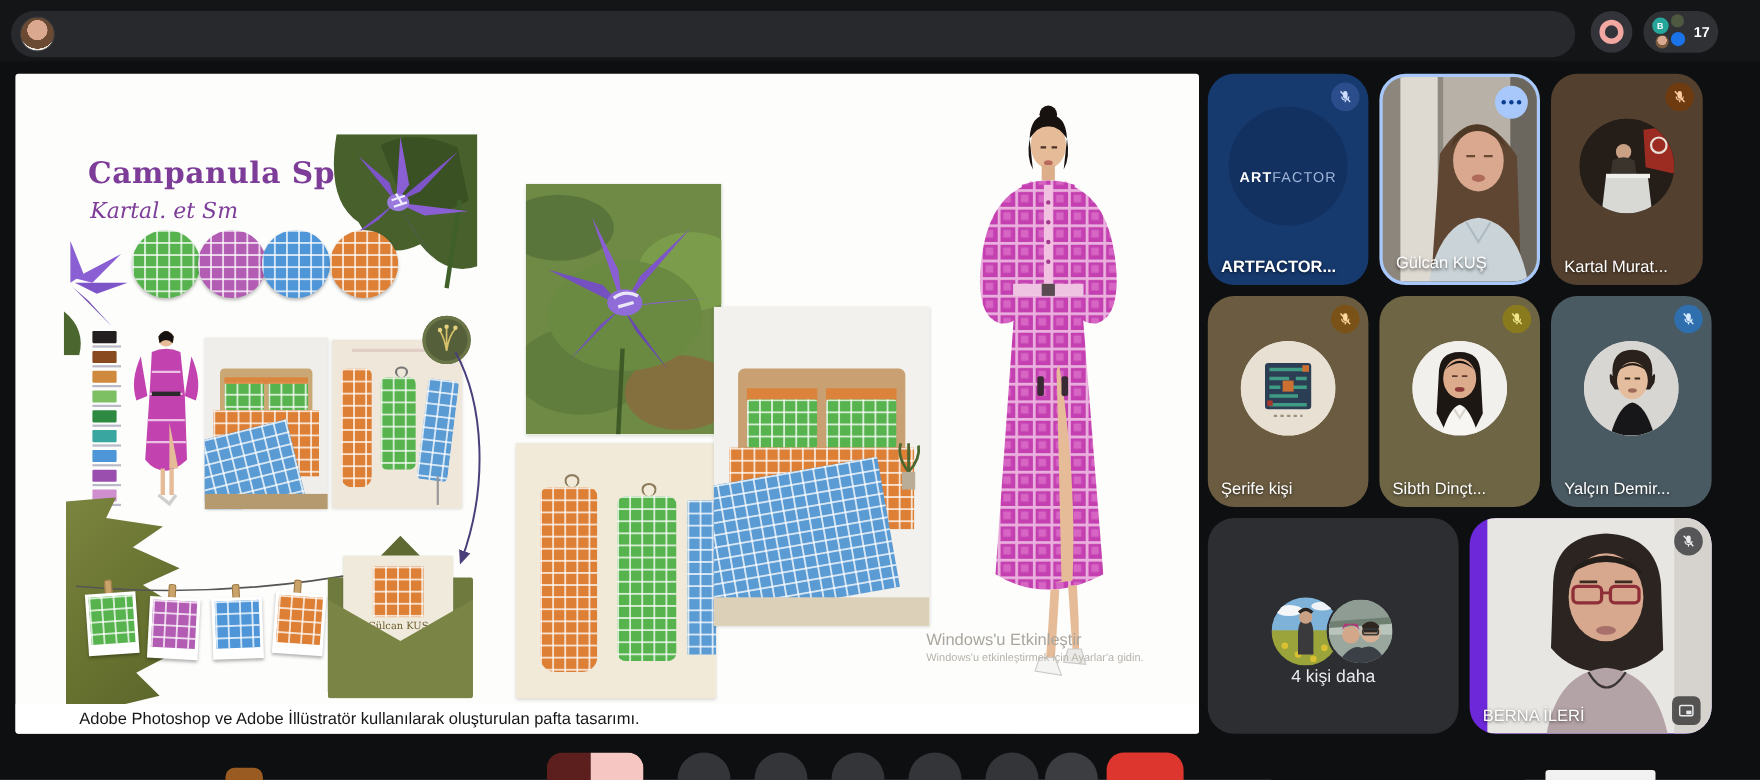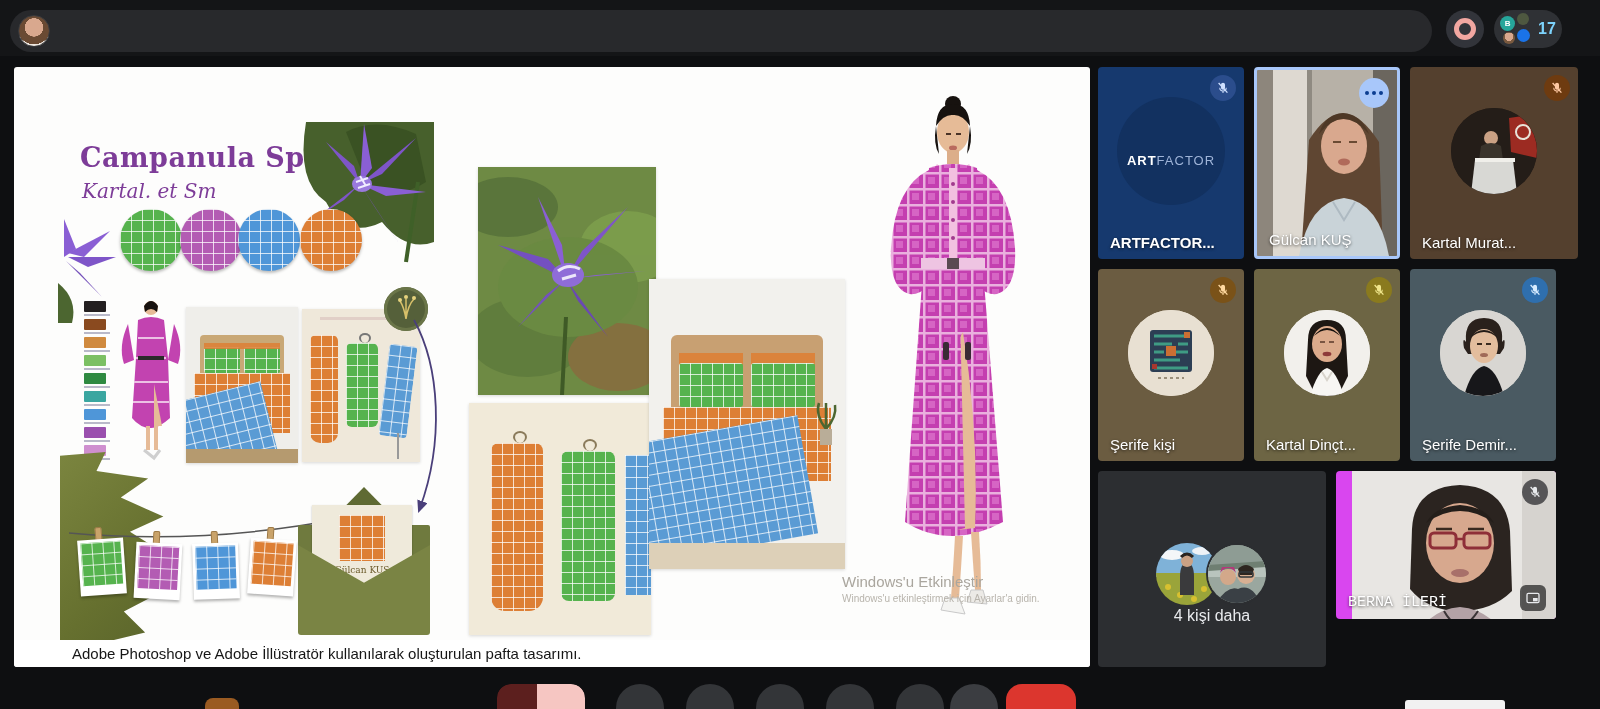--- a/index.html
+++ b/index.html
@@ -16,21 +16,21 @@
        border:1px solid #3a3b3e;}
   #presenter-label{color:#e8eaed;font-size:15px;margin-left:12px;white-space:nowrap;}
   #record-btn{position:absolute;left:1446px;top:10px;width:38px;height:38px;border-radius:50%;
        background:#32343a;display:flex;align-items:center;justify-content:center;}
   #record-ring{width:12px;height:12px;border:5px solid #f2a7a1;border-radius:50%;}
   #people-pill{position:absolute;left:1494px;top:10px;width:68px;height:38px;border-radius:19px;
        background:#2f3135;display:flex;align-items:center;justify-content:center;gap:6px;}
   #mini-cluster{position:relative;width:32px;height:32px;}
   .mini-av{position:absolute;border-radius:50%;display:flex;align-items:center;justify-content:center;
        color:#fff;font-size:8px;font-weight:700;}
-  #people-count{color:#7dd3fc;font-size:16px;font-weight:600;}
+  #people-count{color:#ffffff;font-size:13px;font-weight:600;}
 
   
   #slide{position:absolute;left:14px;top:67px;width:1076px;height:600px;background:#fdfdfc;
        border-radius:3px;overflow:hidden;}
   #slide-title{position:absolute;left:66px;top:75px;color:#7d3c98;
        font-family:"DejaVu Serif","Liberation Serif",serif;font-size:27px;font-weight:700;letter-spacing:.5px;}
   #slide-subtitle{position:absolute;left:68px;top:112px;color:#7d3c98;
        font-family:"DejaVu Serif","Liberation Serif",serif;font-size:20px;font-style:italic;}
   .pat{background-color:var(--c,#888);
        background-image:linear-gradient(rgba(255,255,255,.75) 1.5px,transparent 1.5px),
@@ -60,21 +60,21 @@
   .env-front{position:absolute;left:4px;top:58px;width:132px;height:90px;background:#7a8444;
        clip-path:polygon(0 0,50% 42%,100% 0,100% 100%,0 100%);border-radius:0 0 3px 3px;}
   #caption-bar{position:absolute;left:0;bottom:0;width:100%;height:27px;background:#ffffff;
        display:flex;align-items:center;}
   #caption-text{margin-left:58px;color:#161616;font-size:15px;}
   #watermark{position:absolute;left:828px;top:506px;color:#aaa69e;}
   #watermark .w1{font-size:15px;}
   #watermark .w2{font-size:10px;color:#b8b4ac;margin-top:3px;}
 
   
-  .tile{position:absolute;border-radius:4px;overflow:hidden;background:#222;box-sizing:border-box;padding-left:16px;}
+  .tile{position:absolute;border-radius:24px;overflow:hidden;background:#222;box-sizing:border-box;padding-left:16px;}
   .tile-label{position:absolute;left:12px;bottom:8px;color:#fff;font-size:15px;font-weight:500;
        text-shadow:0 1px 3px rgba(0,0,0,.65);white-space:nowrap;z-index:6;}
   .tile-label-center{position:absolute;left:0;right:0;bottom:42px;text-align:center;color:#e8eaed;
        font-size:16px;font-weight:500;z-index:6;}
   .mic-badge{position:absolute;top:8px;right:8px;width:26px;height:26px;border-radius:50%;
        display:flex;align-items:center;justify-content:center;z-index:7;}
   .avatar-circle{position:absolute;left:50%;top:44%;transform:translate(-50%,-50%);
        border-radius:50%;overflow:hidden;z-index:2;}
   #tile-gulcan{border:3px solid #a8c7fa;}
   #more-menu{position:absolute;top:8px;right:8px;width:30px;height:30px;border-radius:50%;
@@ -384,21 +384,21 @@
     <path d="M60 132 L71 150 L82 132" fill="none" stroke="#aebac2" stroke-width="2"></path>
   </svg>
   <div id="more-menu">
       <i></i>
       <i></i>
       <i></i>
     </div>
   <div class="tile-label">Gülcan KUŞ</div>
 </div>
 
-<div class="tile" style="left:1410px;top:67px;width:168px;height:192px;background:#54402e;text-decoration:underline;">
+<div class="tile" style="left:1410px;top:67px;width:138px;height:192px;background:#54402e;text-decoration:underline;">
   <div class="avatar-circle" style="width:86px;height:86px;background:#241d18;">
     <svg width="86" height="86" viewBox="0 0 86 86">
       <rect width="86" height="86" fill="#241d18"></rect>
       <path d="M58 10 L86 6 L86 50 L60 44Z" fill="#9c2b22"></path>
       <circle cx="72" cy="24" r="7" fill="none" stroke="#e8e2d8" stroke-width="2"></circle>
       <circle cx="40" cy="30" r="7" fill="#caa184"></circle>
       <path d="M30 38 Q40 32 50 38 L52 52 L28 52Z" fill="#3a342c"></path>
       <path d="M24 52 L62 52 L66 86 L20 86Z" fill="#d8d8d4"></path>
       <rect x="24" y="50" width="40" height="4" fill="#f0efea"></rect>
     </svg>
@@ -448,21 +448,21 @@
       <path d="M38 62 L43 70 L48 62" fill="none" stroke="#d8d4cc" stroke-width="2"></path>
     </svg>
   </div>
   <div class="mic-badge" style="background:#8a7a1e;color:#f0e68c;">
     <svg viewBox="0 0 24 24" width="14" height="14">
         <path fill="currentColor" d="M12 15a3.5 3.5 0 0 0 3.5-3.5v-5a3.5 3.5 0 0 0-7 0v5A3.5 3.5 0 0 0 12 15z"></path>
         <path fill="none" stroke="currentColor" stroke-width="1.8" d="M6.5 11.5a5.5 5.5 0 0 0 11 0M12 17v3.5"></path>
         <line x1="4.5" y1="3.5" x2="19.5" y2="20" stroke="currentColor" stroke-width="2.2"></line>
       </svg>
   </div>
-  <div class="tile-label">Kartal Dinçt...</div>
+  <div class="tile-label">Sibth Dinçt...</div>
 </div>
 
 <div class="tile" style="left:1410px;top:269px;width:146px;height:192px;background:#4a5a62;">
   <div class="avatar-circle" style="width:86px;height:86px;background:#d8d6d2;">
     <svg width="86" height="86" viewBox="0 0 86 86">
       <rect width="86" height="86" fill="#d8d6d2"></rect>
       <path d="M26 32 Q24 8 44 8 Q64 8 62 32 Q66 26 64 38 L60 44 L28 44 L24 38 Q22 26 26 32Z" fill="#2a211c"></path>
       <ellipse cx="44" cy="36" rx="14" ry="17" fill="#e3bd9d"></ellipse>
       <path d="M30 28 Q44 16 58 28 Q52 20 44 20 Q36 20 30 28Z" fill="#241c17"></path>
       <path d="M37 34 L42 34 M46 34 L51 34" stroke="#3a2a1e" stroke-width="1.8"></path>
@@ -470,21 +470,21 @@
       <path d="M24 86 Q32 58 44 56 Q56 58 64 86Z" fill="#17171a"></path>
     </svg>
   </div>
   <div class="mic-badge" style="background:#2f6fae;color:#d8ecff;">
     <svg viewBox="0 0 24 24" width="14" height="14">
         <path fill="currentColor" d="M12 15a3.5 3.5 0 0 0 3.5-3.5v-5a3.5 3.5 0 0 0-7 0v5A3.5 3.5 0 0 0 12 15z"></path>
         <path fill="none" stroke="currentColor" stroke-width="1.8" d="M6.5 11.5a5.5 5.5 0 0 0 11 0M12 17v3.5"></path>
         <line x1="4.5" y1="3.5" x2="19.5" y2="20" stroke="currentColor" stroke-width="2.2"></line>
       </svg>
   </div>
-  <div class="tile-label">Şerife Demir...</div>
+  <div class="tile-label">Yalçın Demir...</div>
 </div>
 
 <div class="tile" style="left:1098px;top:471px;width:228px;height:196px;background:#2c2e31;">
   <div class="abs" style="left:50%;top:72px;transform:translateX(-50%);width:112px;height:62px;">
     <div class="abs" style="left:0;top:0;width:62px;height:62px;border-radius:50%;overflow:hidden;">
       <svg width="62" height="62" viewBox="0 0 62 62">
         <rect width="62" height="34" fill="#7fb2d8"></rect>
         <ellipse cx="16" cy="12" rx="12" ry="5" fill="#f4f6f8"></ellipse>
           <ellipse cx="46" cy="8" rx="10" ry="4" fill="#eef2f6"></ellipse>
         <rect y="30" width="62" height="32" fill="#9aa43a"></rect>
@@ -508,21 +508,21 @@
         <circle cx="38" cy="30" r="9" fill="#d8b093"></circle>
         <path d="M30 24 Q38 16 46 24 L44 30 L32 30Z" fill="#2e2620"></path>
         <rect x="31" y="27" width="14" height="5" rx="2" fill="none" stroke="#33383b" stroke-width="1.6"></rect>
         <path d="M8 58 Q20 40 30 44 Q44 38 52 58Z" fill="#3a4045"></path>
       </svg>
     </div>
   </div>
   <div class="tile-label-center">4 kişi daha</div>
 </div>
 
-<div class="tile" style="left:1336px;top:471px;width:220px;height:148px;background:#d946ef;font-family:Liberation Mono, monospace;">
+<div class="tile" style="left:1336px;top:471px;width:220px;height:196px;background:#6d28d9;">
   <svg width="220" height="196" viewBox="0 0 220 196" preserveAspectRatio="xMidYMid slice">
     <rect width="220" height="196" fill="#e8e6e3"></rect>
     <rect x="170" width="50" height="196" fill="#d6d3cf"></rect>
     <path d="M60 58 Q62 16 108 14 Q154 16 158 60 L160 120 Q140 140 108 140 Q76 140 58 118Z" fill="#2b2420"></path>
     <ellipse cx="108" cy="72" rx="34" ry="40" fill="#d7a88e"></ellipse>
     <path d="M74 52 Q108 28 142 52 Q134 36 108 34 Q82 36 74 52Z" fill="#241e1a"></path>
     <rect x="78" y="62" width="26" height="15" rx="4" fill="none" stroke="#8e2f38" stroke-width="3"></rect>
     <rect x="112" y="62" width="26" height="15" rx="4" fill="none" stroke="#8e2f38" stroke-width="3"></rect>
     <line x1="104" y1="68" x2="112" y2="68" stroke="#8e2f38" stroke-width="2.5"></line>
     <path d="M84 58 L100 58 M116 58 L132 58" stroke="#3a2a20" stroke-width="2.5"></path>

